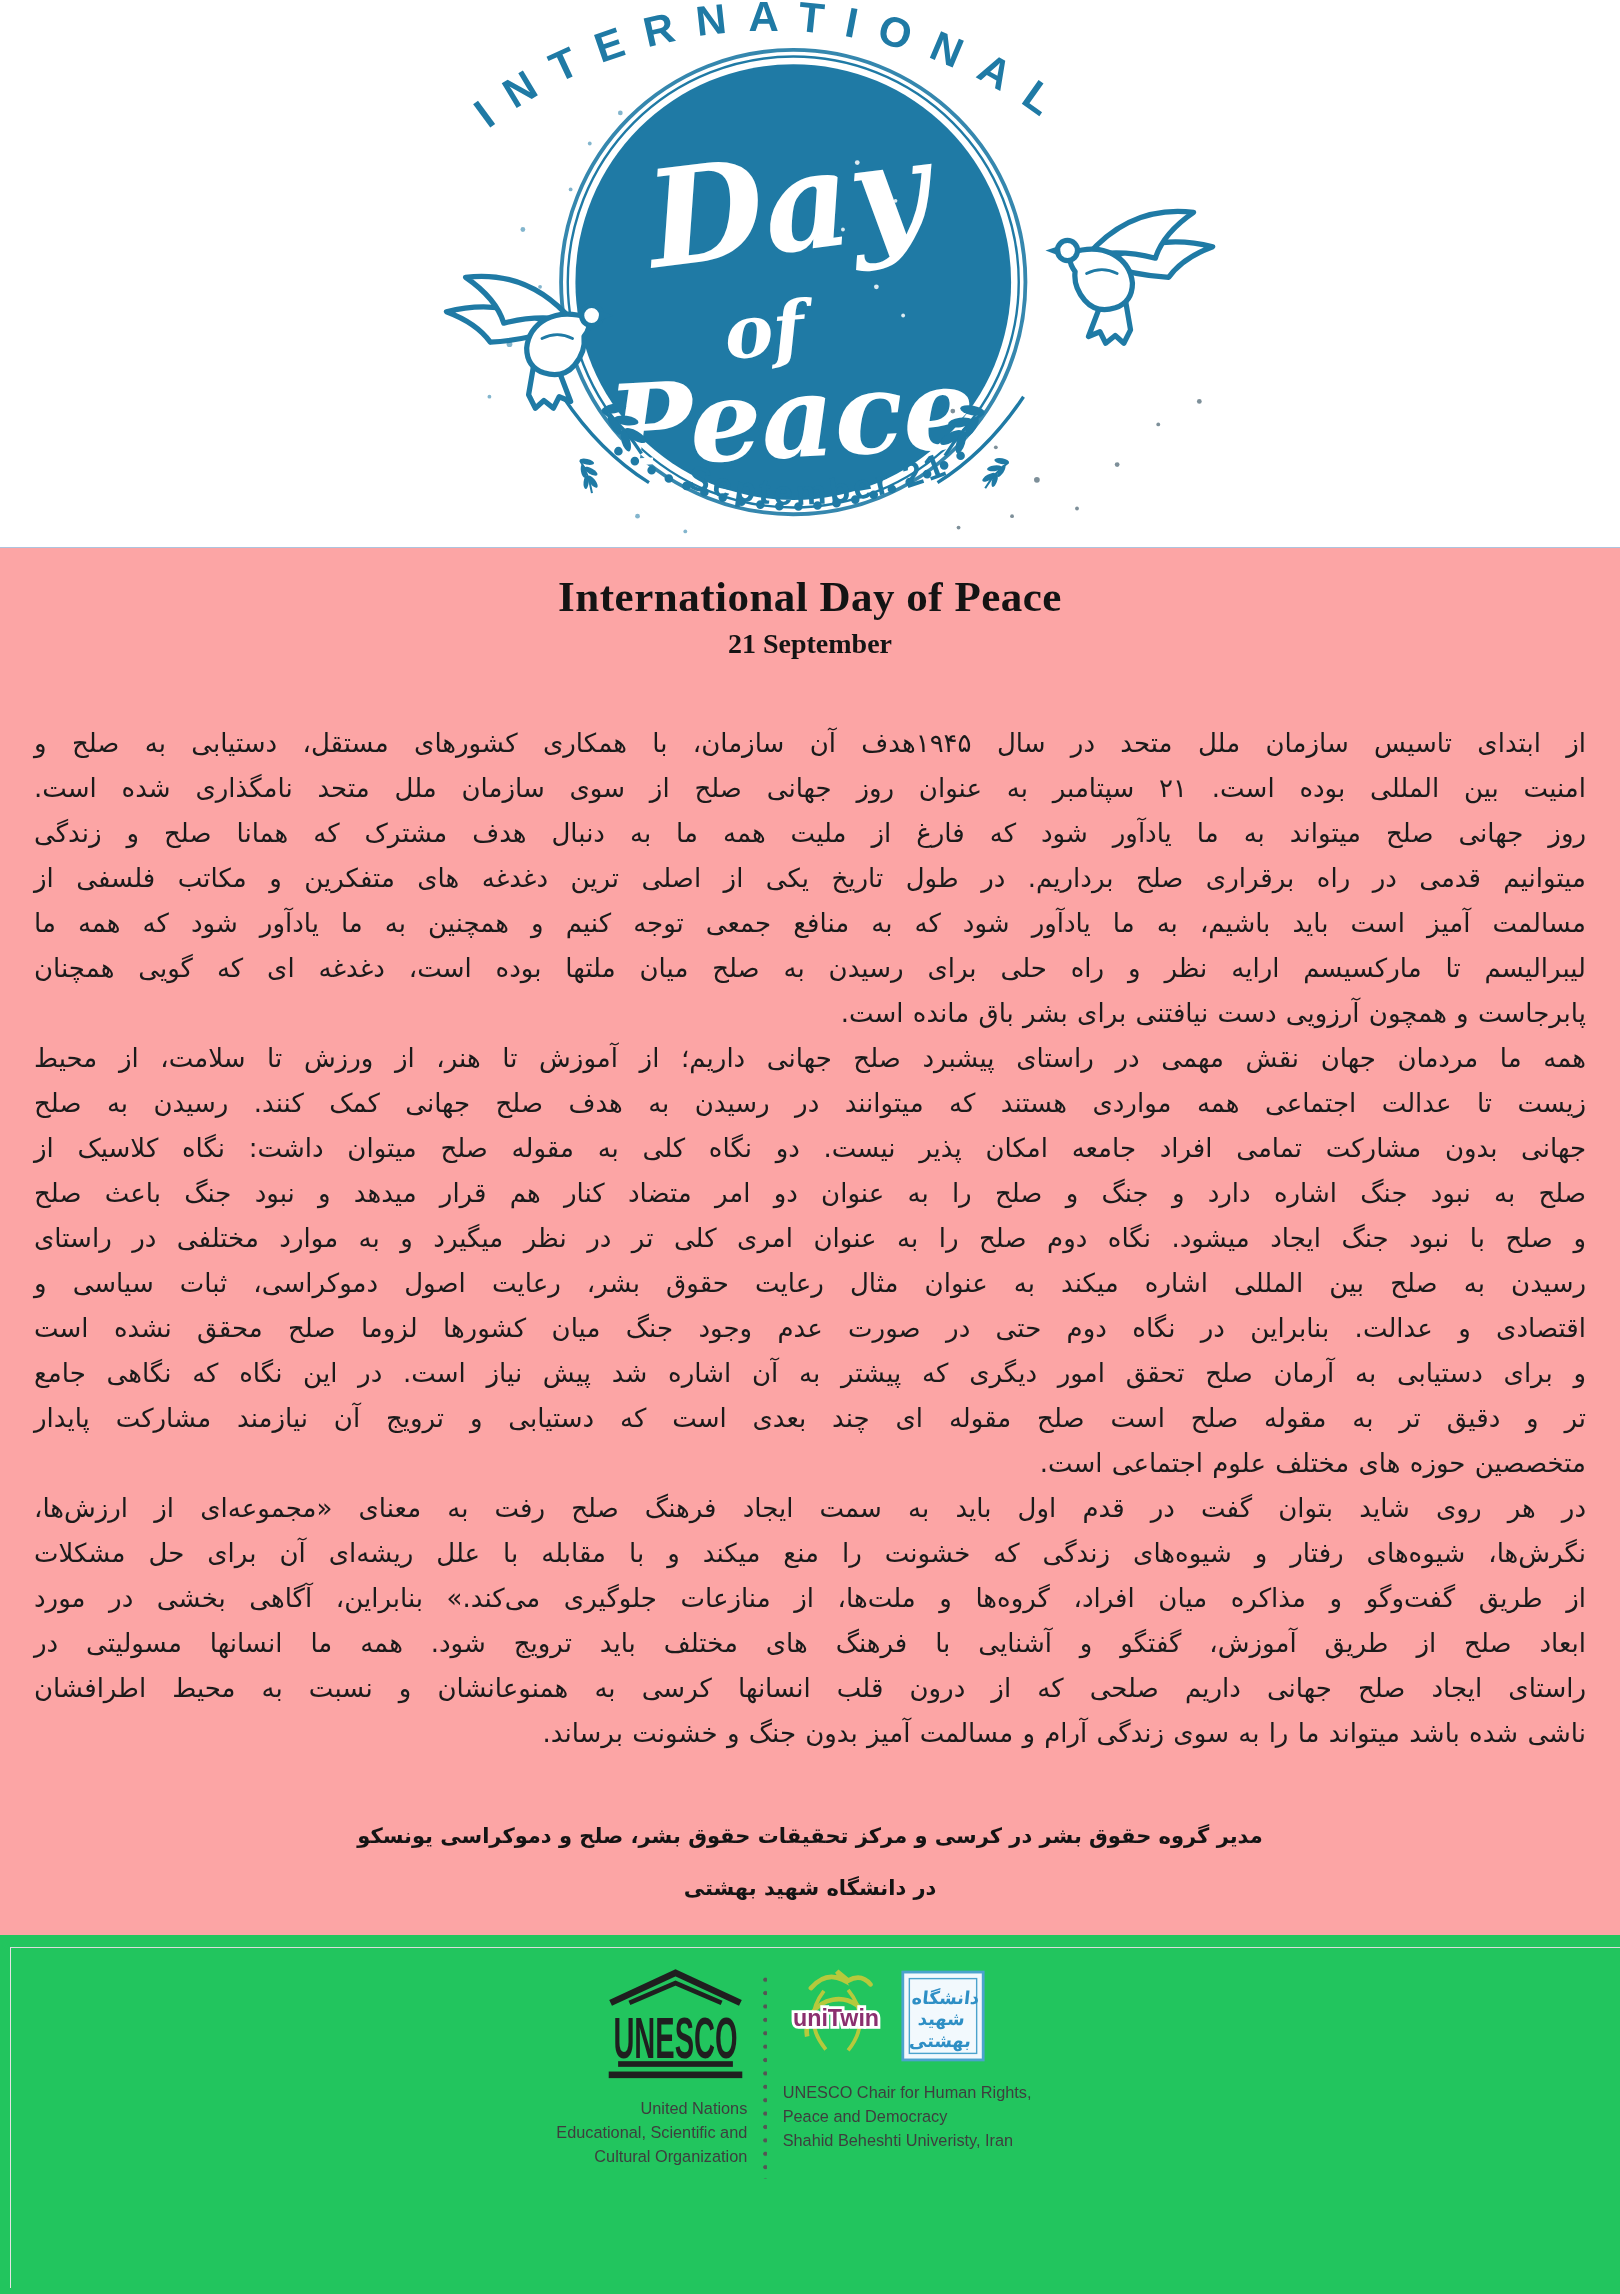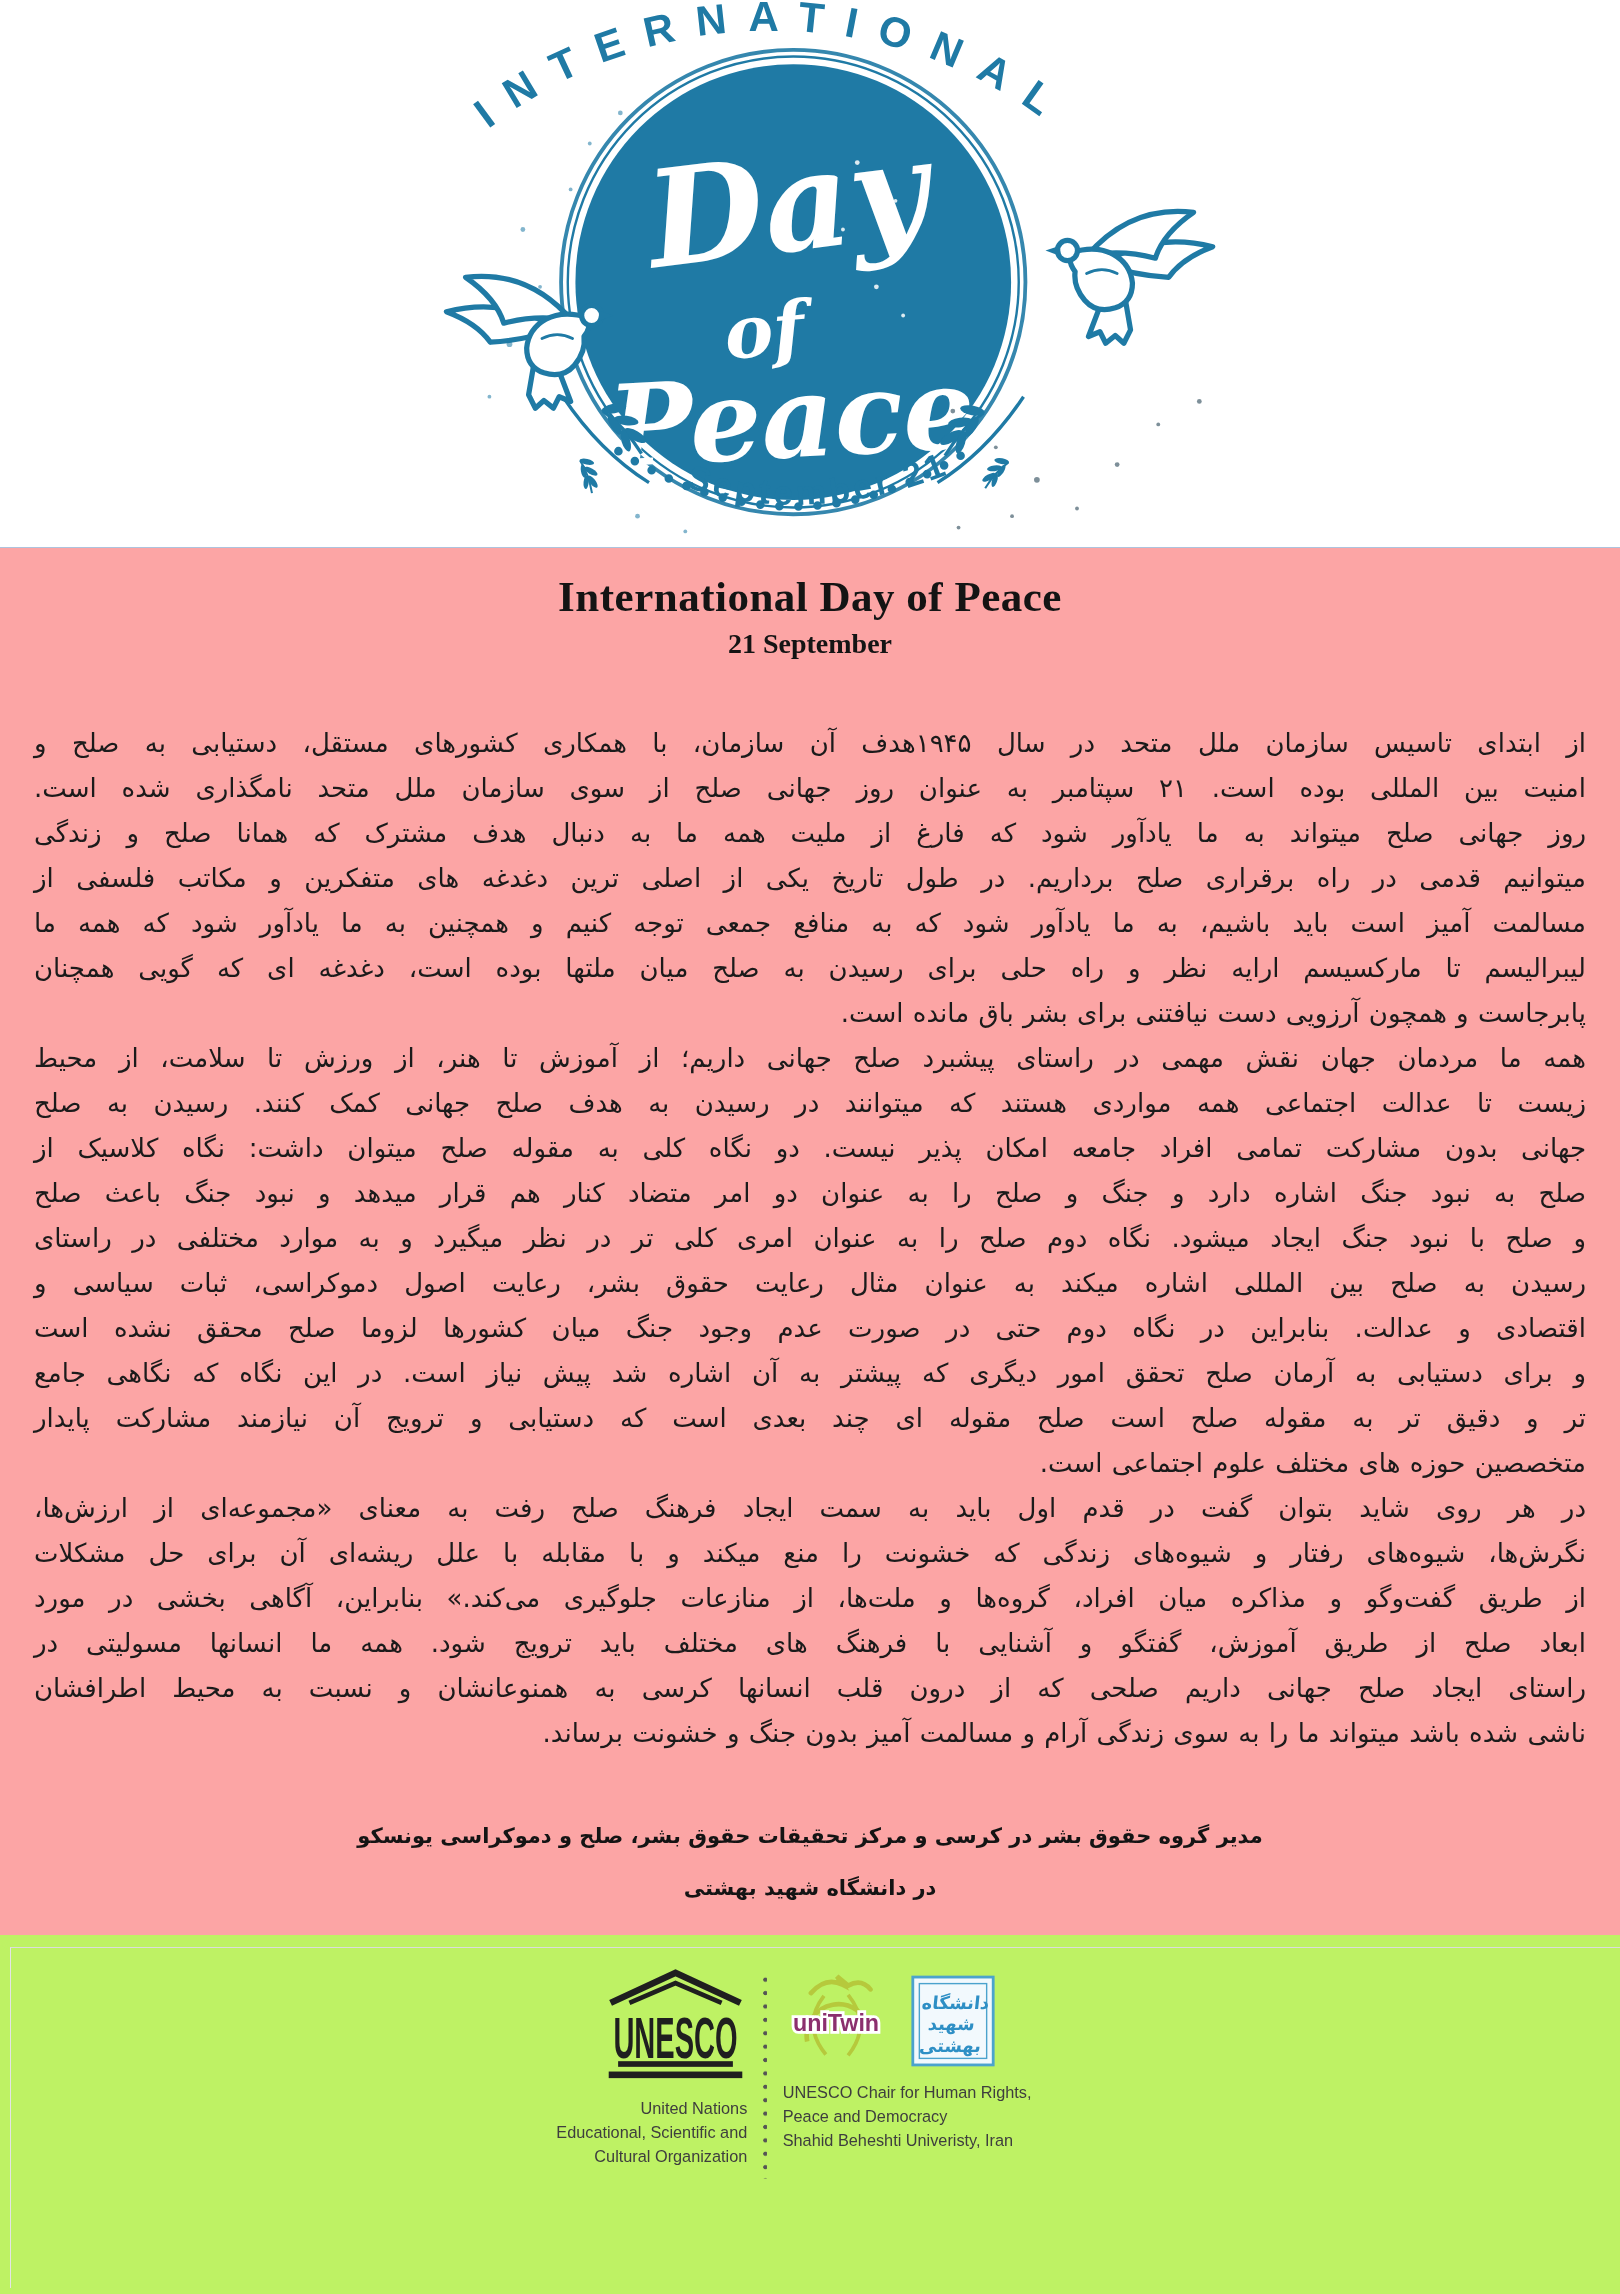--- a/index.html
+++ b/index.html
@@ -19,31 +19,31 @@
               color:#141414; text-align:center; margin-top:5.7px; }
   .body-text { margin:61px 34px 0; direction:rtl; font-family:"DejaVu Sans", sans-serif;
                font-size:26px; color:#1b1b1b; }
   .pline { line-height:45px; text-align:justify; text-align-last:justify; word-spacing:1px; }
   .pline.last { text-align-last:right; }
   .signature { margin-top:54px; direction:rtl; font-family:"DejaVu Sans", sans-serif;
                font-weight:bold; font-size:21px; color:#141414; }
   .sig-line { line-height:52px; text-align:center; text-align-last:center; }
 
   
-  .footer { position:relative; height:359px; background:#bef264; }
+  .footer { position:relative; height:359px; background:#22c55e; }
   .footer-edge { position:absolute; left:9.6px; right:0; top:11.5px; bottom:5.7px;
                  border-top:1.9px solid #dcdcdc; border-left:1.9px solid #e4e4e4; pointer-events:none; }
   .cluster { position:absolute; top:34px; left:0; width:100%;
              display:flex; justify-content:center; align-items:flex-start; }
   .unesco-col { width:206px; text-align:right; padding-right:15.3px; }
   .divider-dotted { width:4.8px; height:206px; margin-top:3.8px;
         background-image:radial-gradient(circle, #555 1.9px, transparent 2.5px);
         background-size:4.8px 13.4px; background-repeat:repeat-y; }
   .chair-col { width:296px; padding-left:15.3px; text-align:left; }
-  .logo-row { display:flex; align-items:flex-end; gap:20px; height:99px; }
+  .logo-row { display:flex; align-items:flex-start; gap:10px; height:99px; }
   .caption { font-size:16.3px; line-height:1.5; color:#3e3e3e; margin-top:11.5px; }
   .cap-line { white-space:nowrap; }
 </style>
 </head>
 <body>
 
 <div class="page">
 
   <div class="header">
     <svg class="logo-svg" viewBox="0 0 1100 570">

